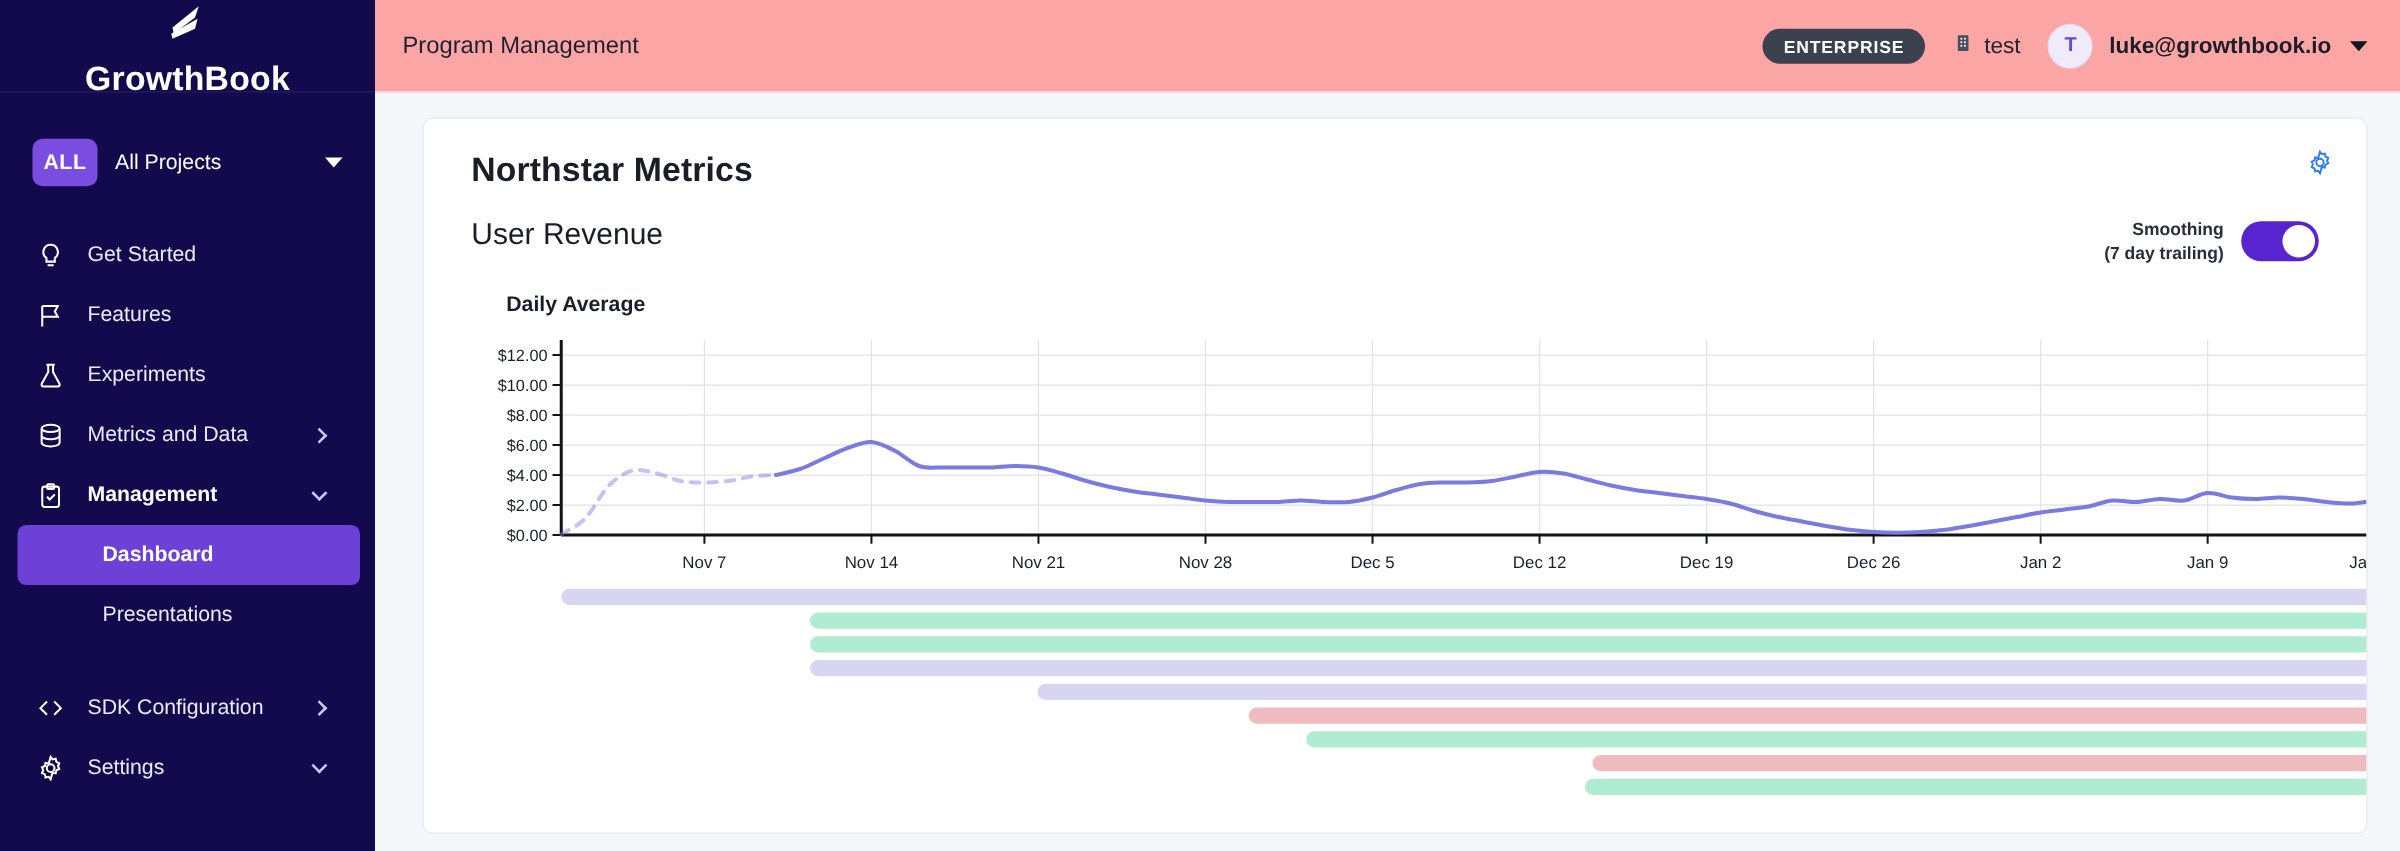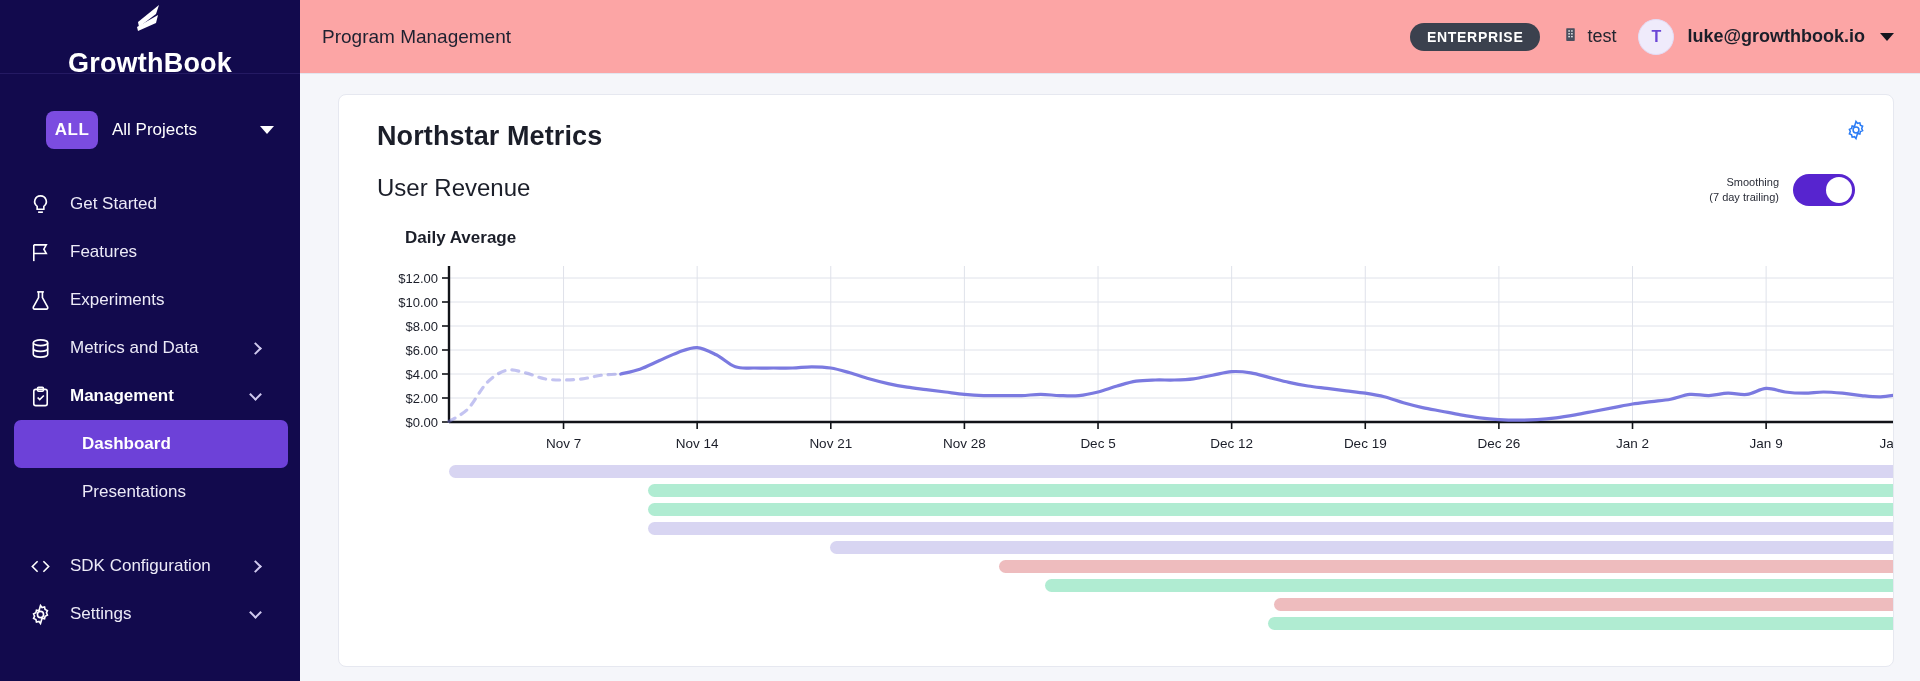--- a/index.html
+++ b/index.html
@@ -31,21 +31,20 @@
   .project-row {
     display: flex; align-items: center; gap: 14px;
     padding: 0 26px; height: 52px; margin-top: 30px;
     cursor: pointer;
   }
   .project-badge {
     background: #7b4ce0; color: #fff; font-weight: 700; font-size: 17px;
     border-radius: 8px; width: 52px; height: 38px;
     display: flex; align-items: center; justify-content: center;
     letter-spacing: .5px;
-    margin-left: 20px;
   }
   .project-name { font-size: 17px; flex: 1; color: #ffffff; }
   .caret-down {
     width: 0; height: 0;
     border-left: 7px solid transparent; border-right: 7px solid transparent;
     border-top: 8px solid #ffffff;
   }
 
   .nav { margin-top: 24px; display: flex; flex-direction: column; }
   .nav-item {
@@ -107,21 +106,21 @@
     height: 573px; position: relative; padding: 26px 34px 0 38px;
     overflow: hidden;
   }
   .gear-btn { position: absolute; top: 24px; right: 26px; cursor: pointer; line-height: 0; }
   .gear-btn svg { width: 22px; height: 22px; stroke: #2b7cf5; fill: none; stroke-width: 1.7; }
 
   .card-title { font-size: 27px; font-weight: 700; color: #1b1e29; letter-spacing: .1px; }
   .metric-row { display: flex; align-items: flex-start; margin-top: 22px; }
   .metric-title { font-size: 24px; font-weight: 400; color: #1b1e29; }
   .smoothing { margin-left: auto; display: flex; align-items: center; gap: 14px; padding-right: 4px; }
-  .smoothing-label { text-align: right; font-size: 11px; color: #2a2d38; line-height: 1.35; }
+  .smoothing-label { text-align: right; font-size: 14px; color: #2a2d38; line-height: 1.35; font-weight: bold; }
   .toggle {
     width: 62px; height: 32px; border-radius: 16px; background: #5724cf;
     position: relative; cursor: pointer; flex: none;
   }
   .toggle .knob {
     position: absolute; top: 3px; right: 3px; width: 26px; height: 26px;
     border-radius: 50%; background: #fff;
   }
 
   .sub-heading { font-size: 17px; font-weight: 700; color: #1b1e29; margin: 22px 0 0 28px; }

